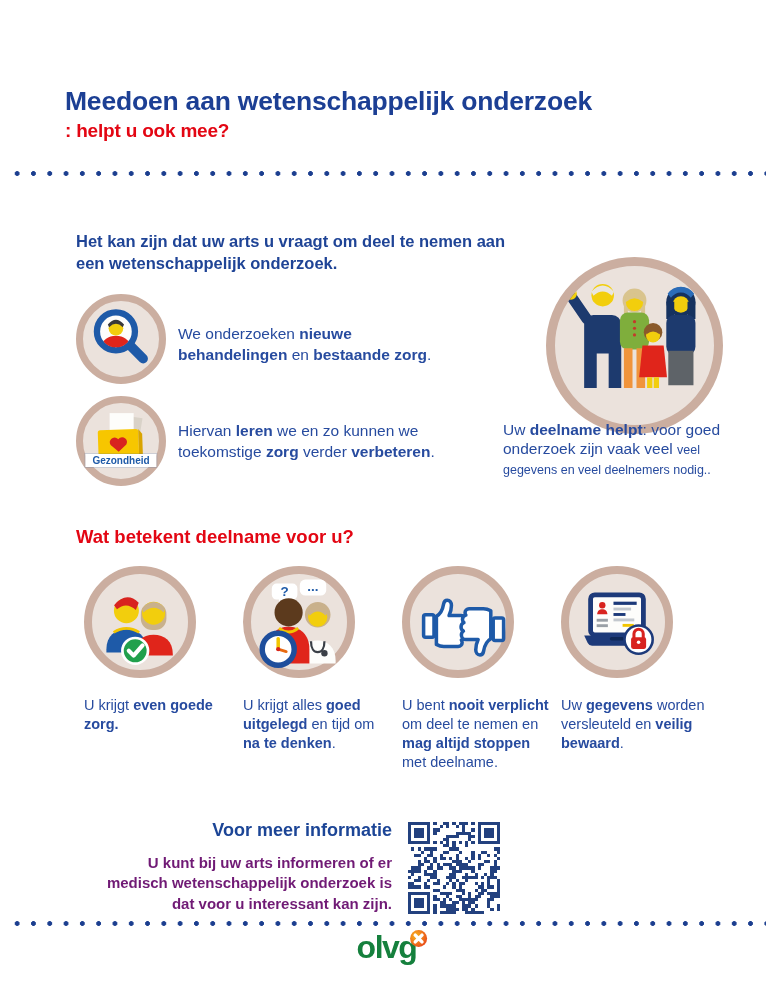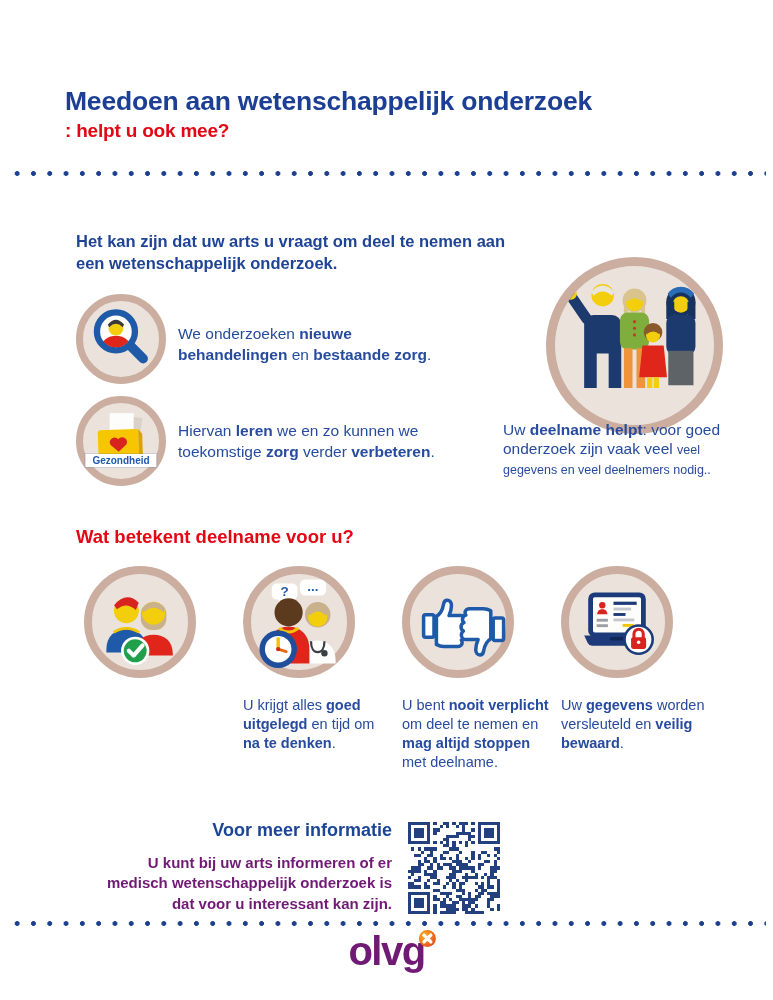--- a/index.html
+++ b/index.html
@@ -47,21 +47,21 @@
 
   .info-block{position:absolute;left:96px;top:820px;width:296px;text-align:right;}
   .info-block h4{margin:0 0 12px 0;font-size:18px;font-weight:700;color:#1C4596;}
   .info-block p{margin:0;font-size:15px;font-weight:700;color:#701a75;line-height:1.35;}
 
   .qr{position:absolute;left:408px;top:822px;width:92px;height:92px;background:#ffffff;}
   .qr svg{width:100%;height:100%;shape-rendering:crispEdges;}
   .qr rect{fill:#23417F;}
 
   .logo{position:absolute;left:50%;top:931px;transform:translateX(-50%);}
-  .logo-text{font-size:40px;font-weight:700;color:#701a75;letter-spacing:-1.5px;line-height:1;}
+  .logo-text{font-size:32px;font-weight:700;color:#15803d;letter-spacing:-1.5px;line-height:1;}
   .logo-badge{position:absolute;right:-11px;top:-1px;width:17px;height:17px;border-radius:50%;
         background:radial-gradient(circle at 35% 35%, #F6A21D 15%, #E94E1B 75%);}
   .logo-badge svg{position:absolute;inset:0;width:100%;height:100%;}
 </style>
 </head>
 <body>
 
 <div class="poster">
 
   <h1 class="title1">Meedoen aan wetenschappelijk onderzoek</h1>
@@ -147,20 +147,21 @@
       <circle cx="21.5" cy="23" r="7.8" fill="#F2CE0D"></circle>
       <path d="M13.8 19.5 q7.7-9 15.4-1.5 l-1.8 4.5 q-5.9-5.5-11.8-.5 z" fill="#D8231F"></path>
       <rect x="30.5" y="18" width="16" height="17" rx="7" fill="#C9B18C"></rect>
       <path d="M26.5 50 c0-8 5.2-12 12-12 s12 4 12 12 v1 h-24 z" fill="#E0251B"></path>
       <circle cx="38.5" cy="24.5" r="7.2" fill="#F2CE0D"></circle>
       <path d="M31.3 21.5 q7.2-8 14.4 0 l-.9 2.5 q-6.3-5.8-12.6 0 z" fill="#C9B18C"></path>
       <circle cx="27" cy="48" r="8" fill="#21A04C" stroke="#FFFFFF" stroke-width="1.7"></circle>
       <path d="M23 48 l3 3 l5.6-6.4" stroke="#FFFFFF" stroke-width="2.6" fill="none" stroke-linecap="round" stroke-linejoin="round"></path>
     </svg>
   </div>
+  <p class="caption" style="left:84px;width:140px;"><span>U krijgt </span><span style="font-weight: 700;">even goede zorg.</span></p>
 
   <div class="circle c112" style="left:243px;top:566px;">
     <svg viewBox="0 0 60 60">
       <path d="M16 6 h10 a3 3 0 0 1 3 3 v4 a3 3 0 0 1-3 3 h-5 l-3.5 3 v-3 h-1.5 a3 3 0 0 1-3-3 v-4 a3 3 0 0 1 3-3 z" fill="#FFFFFF"></path>
       <text x="21" y="13.8" font-size="8.4" font-weight="bold" fill="#1E5AA8" text-anchor="middle">?</text>
       <rect x="30.5" y="3.5" width="16.5" height="10" rx="3.4" fill="#FFFFFF"></rect>
       <text x="38.7" y="10.6" font-size="8.4" font-weight="bold" fill="#1E5AA8" text-anchor="middle">...</text>
       <path d="M30.5 54 c0-8 5-12.5 11.2-12.5 s11.2 4.5 11.2 12.5 v2 h-22.4 z" fill="#FDFDFB"></path>
       <circle cx="41.7" cy="25.5" r="8" fill="#C9B18C"></circle>
       <circle cx="41.7" cy="27" r="6" fill="#F2CE0D"></circle>

